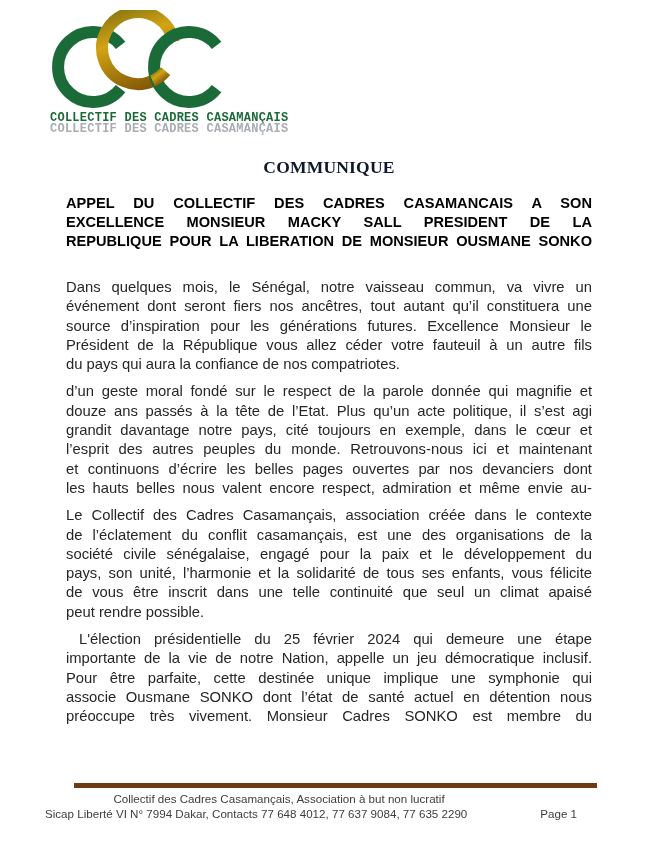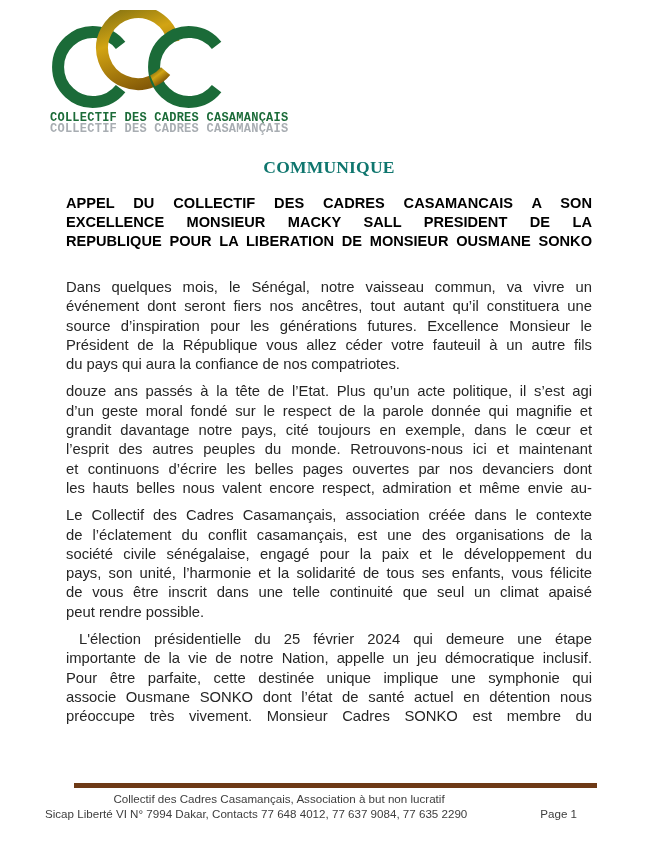--- a/index.html
+++ b/index.html
@@ -16,21 +16,21 @@
     font-size:12px; letter-spacing:0.25px; line-height:10px;
     color:#1B6B38; white-space:nowrap; margin-top:3px;
   }
   .logo-name.reflection { color:#A8ADB2; margin-top:1px; }
 
   
   .content { position:absolute; left:66px; top:157px; width:526px; }
   .title {
     font-family:"Liberation Serif", serif; font-weight:bold;
     font-size:17.5px; line-height:20px; letter-spacing:0.2px;
-    text-align:center; color:#0f766e; margin-bottom:17px;
+    text-align:center; color:#0f172a; margin-bottom:17px;
   }
   .tline { text-align:justify; text-align-last:justify; }
   .tline-end { text-align-last:left; }
   .subtitle { margin-bottom:27px; }
   .subtitle .tline {
     font-family:Liberation Sans, sans-serif; font-weight:bold;
     font-size:14.6px; line-height:19px; color:#000000;
   }
   .para { margin-bottom:8px; color:#262626; }
   .para .tline { font-size:14.8px; line-height:19.3px; }
@@ -83,22 +83,22 @@
       </div>
     <div id="paragraphs">
         <div class="para">
           <div class="tline">Dans quelques mois, le Sénégal, notre vaisseau commun, va vivre un</div>
           <div class="tline">événement dont seront fiers nos ancêtres, tout autant qu’il constituera une</div>
           <div class="tline">source d’inspiration pour les générations futures. Excellence Monsieur le</div>
           <div class="tline">Président de la République vous allez céder votre fauteuil à un autre fils</div>
           <div class="tline tline-end">du pays qui aura la confiance de nos compatriotes.</div>
         </div>
         <div class="para">
+          <div class="tline">d’un geste moral fondé sur le respect de la parole donnée qui magnifie et</div>
           <div class="tline">douze ans passés à la tête de l’Etat. Plus qu’un acte politique, il s’est agi</div>
-          <div class="tline">d’un geste moral fondé sur le respect de la parole donnée qui magnifie et</div>
           <div class="tline">grandit davantage notre pays, cité toujours en exemple, dans le cœur et</div>
           <div class="tline">l’esprit des autres peuples du monde. Retrouvons-nous ici et maintenant</div>
           <div class="tline">et continuons d’écrire les belles pages ouvertes par nos devanciers dont</div>
           <div class="tline">les hauts belles nous valent encore respect, admiration et même envie au-</div>
         </div>
         <div class="para">
           <div class="tline">Le Collectif des Cadres Casamançais, association créée dans le contexte</div>
           <div class="tline">de l’éclatement du conflit casamançais, est une des organisations de la</div>
           <div class="tline">société civile sénégalaise, engagé pour la paix et le développement du</div>
           <div class="tline">pays, son unité, l’harmonie et la solidarité de tous ses enfants, vous félicite</div>

